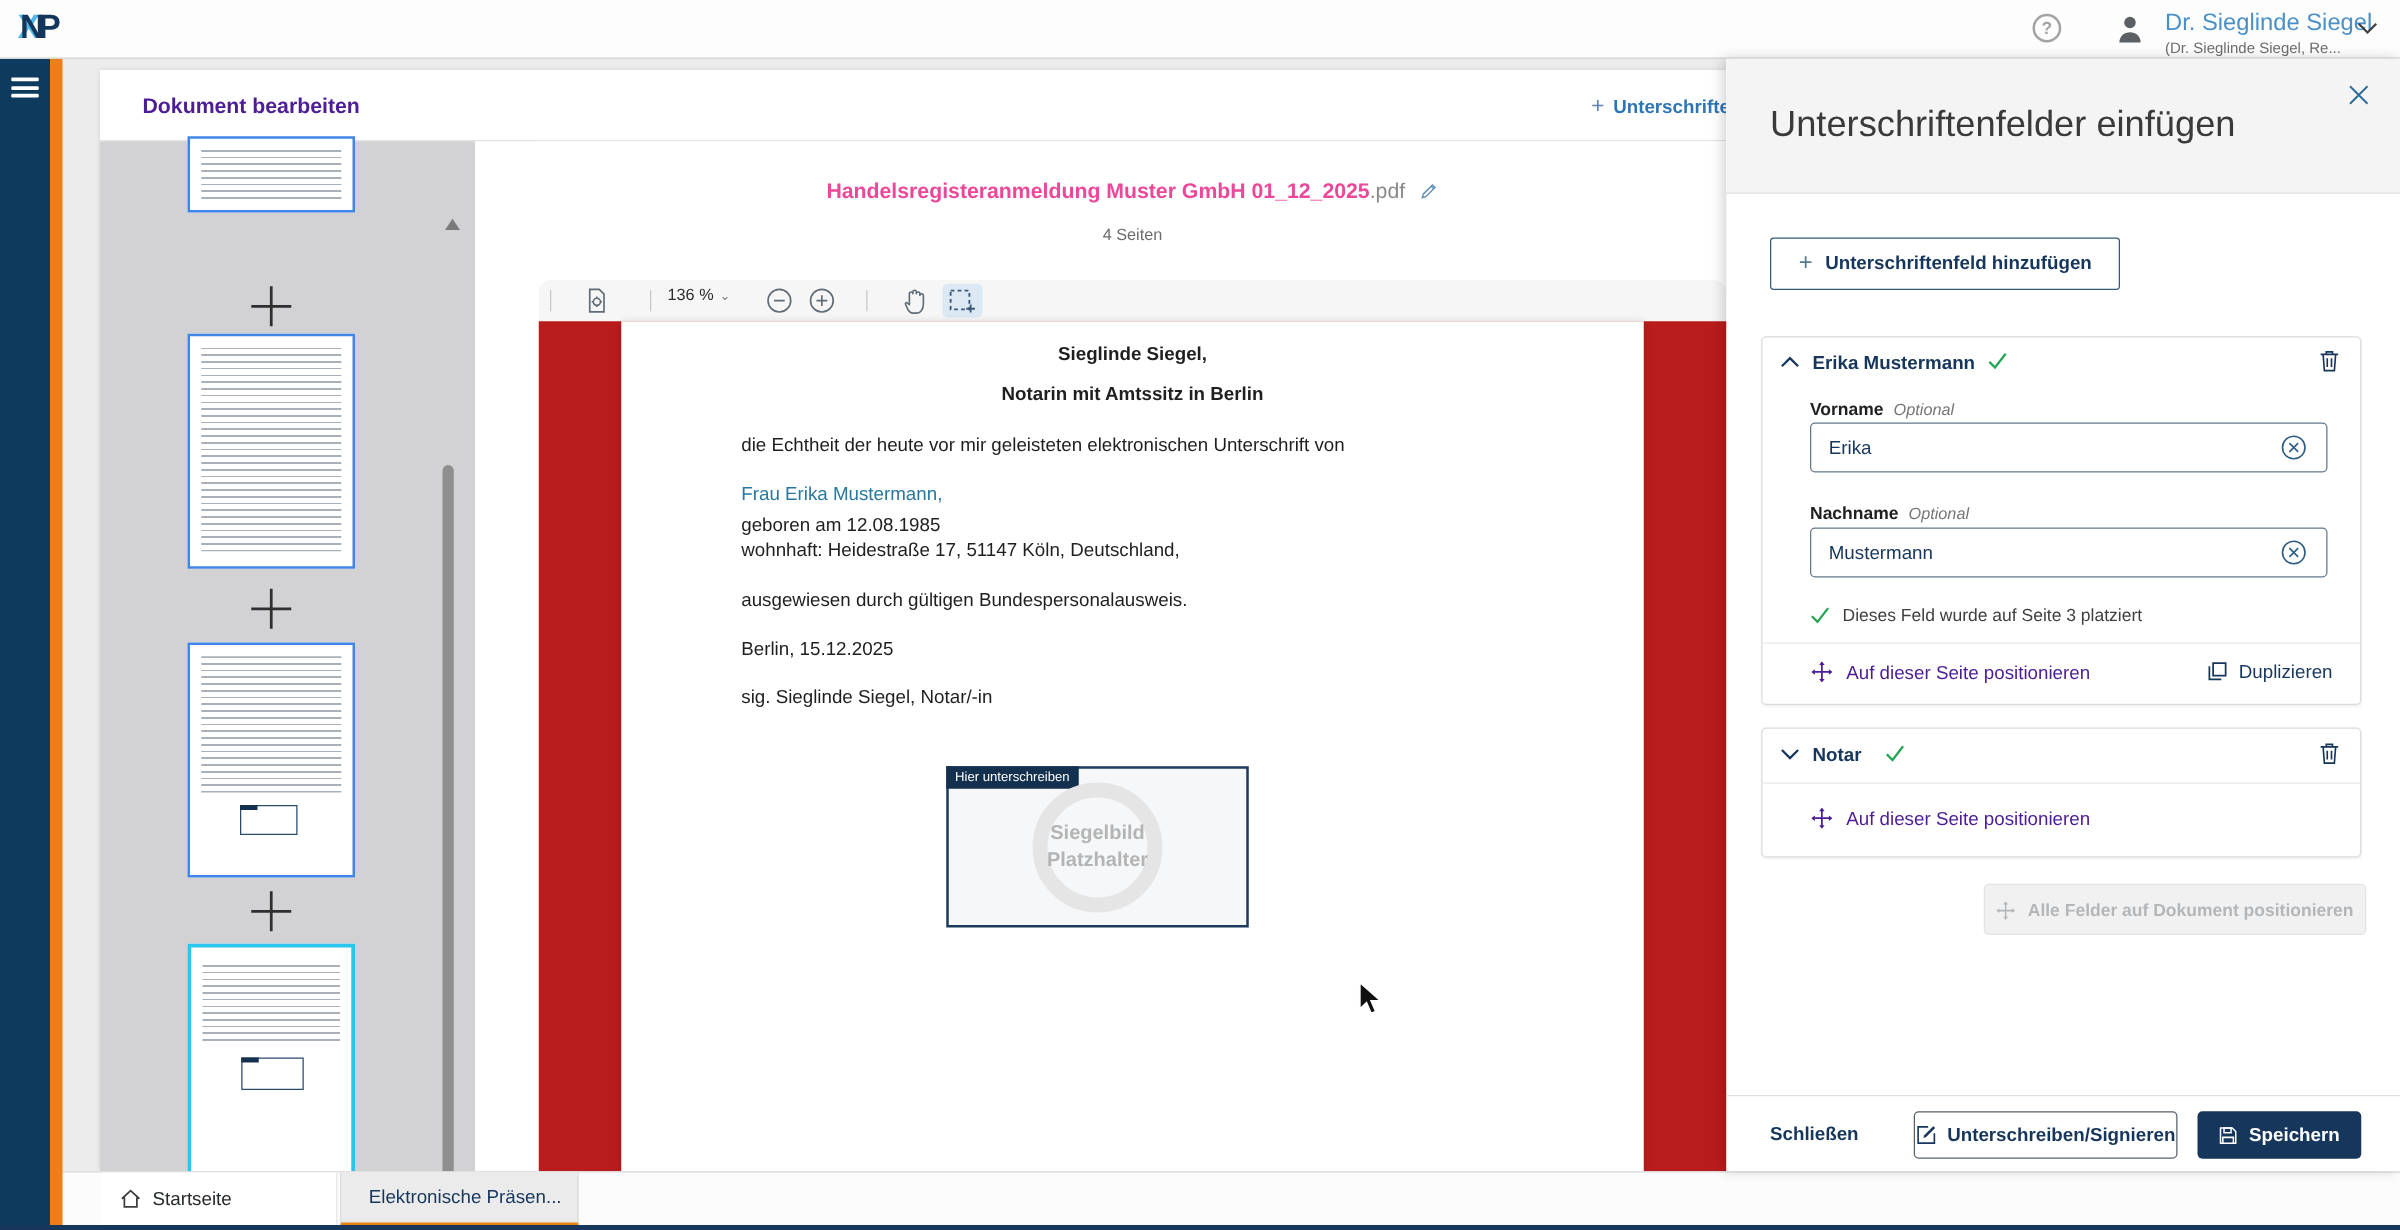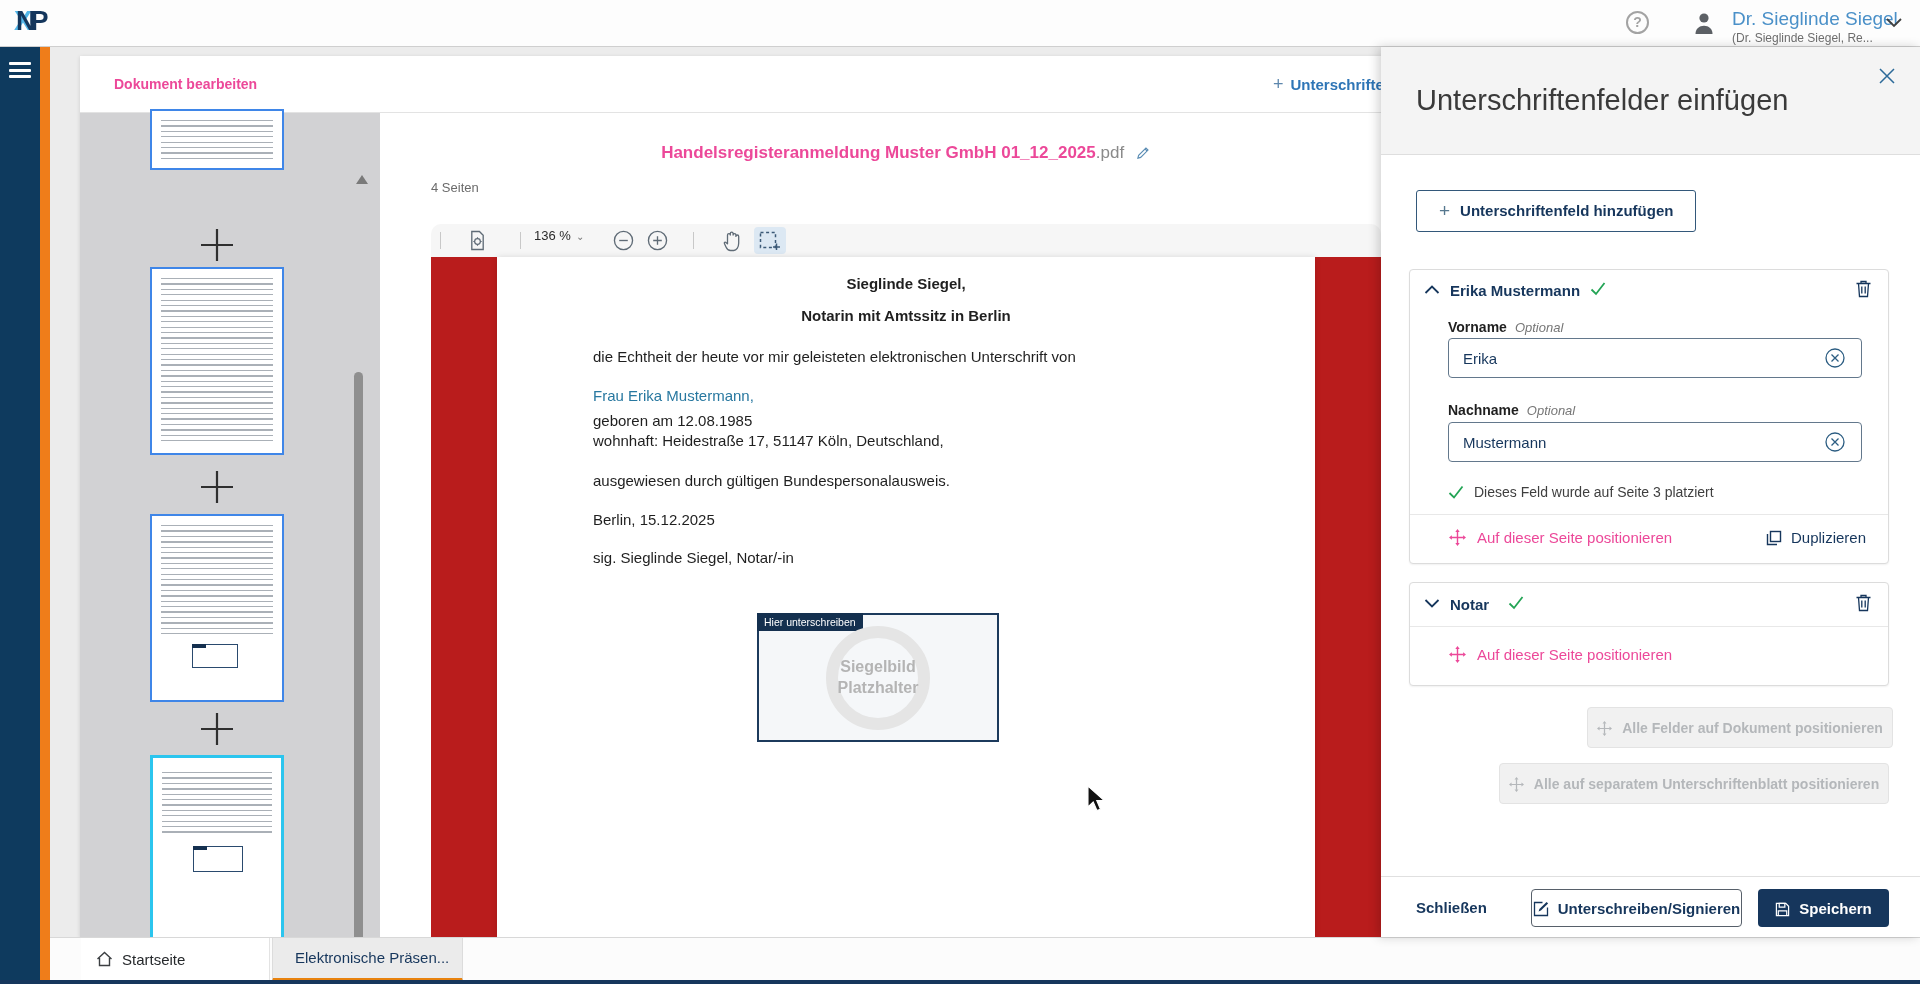--- a/index.html
+++ b/index.html
@@ -31,22 +31,22 @@
   #side-rail { position:absolute; left:0; top:47px; width:40px; height:933px; background:#0e3a5e; z-index:15; }
   .hamburger { position:absolute; left:9px; top:15px; width:22px; cursor:pointer; }
   .hamburger div { height:3px; background:#fff; margin-bottom:3.5px; border-radius:1px; }
   #orange-stripe { position:absolute; left:40px; top:47px; width:10px; height:933px; background:#ef7d1a; z-index:15; }
 
   
   #content-card { position:absolute; left:80px; top:56px; width:1301px; height:881px;
     background:#fff; box-shadow:0 1px 4px rgba(0,0,0,.14); z-index:5; }
   .card-header { position:absolute; left:0; top:0; width:100%; height:57px;
     border-bottom:1px solid #e3e3e3; background:#fff; }
-  .page-title { position:absolute; left:34px; top:0; line-height:57px; font-size:14px;
-    font-weight:bold; color:#ec4899; }
+  .page-title { position:absolute; left:34px; top:0; line-height:57px; font-size:17px;
+    font-weight:bold; color:#4c1d95; }
   .add-signatures-btn { position:absolute; left:1193px; top:0; height:57px; line-height:57px;
     width:108px; overflow:hidden; white-space:nowrap; color:#2e75b6; font-size:15px;
     font-weight:bold; cursor:pointer; background:none; border:none; font-family:inherit; text-align:left; }
   .add-signatures-btn .plus-glyph { font-weight:normal; font-size:18px; margin-right:7px; color:#5d87ad; }
 
   
   #thumb-panel { position:absolute; left:0; top:57px; width:300px; height:824px; background:#d2d2d4; }
   .thumb { position:absolute; left:70px; width:134px; background:#fff; border:2px solid #3f86e8; cursor:pointer; }
   .thumb.active { border:3px solid #2bc5ee; }
   .thumb .lines { position:absolute; left:9px; right:9px; top:9px;
@@ -59,21 +59,21 @@
   .tscroll-up   { top:62px;  border-bottom:9px solid #7a7a7a; }
   .tscroll-thumb { position:absolute; left:274px; top:259px; width:9px; height:605px;
     background:#8f8f8f; border-radius:5px; cursor:pointer; }
 
   
   #viewer { position:absolute; left:351px; top:57px; width:950px; height:824px; background:#fff; }
   .doc-title { position:absolute; left:0; top:30px; width:100%; text-align:center; font-size:17px; }
   .doc-title .name { color:#ec4899; font-weight:bold; }
   .doc-title .ext { color:#8a8a8a; }
   .doc-title .edit-ic { display:inline-block; vertical-align:-2px; margin-left:7px; color:#5b8db4; cursor:pointer; }
-  .pages-label { position:absolute; left:0; top:67px; width:100%; font-size:13px; color:#6b6b6b; }
+  .pages-label { position:absolute; left:0; top:67px; width:100%; text-align:center; font-size:13px; color:#6b6b6b; }
 
   .doc-toolbar { position:absolute; left:0; top:111px; width:950px; height:33px;
     background:#f6f6f6; border-radius:10px 10px 0 0; color:#5f6b76; }
   .tb-div { position:absolute; top:8px; width:1px; height:17px; background:#c8c8c8; }
   .tb-item { position:absolute; top:6px; cursor:pointer; color:#5f6b76; background:none; border:none; }
   .tb-zoom { position:absolute; left:103px; top:4px; font-size:13px; color:#2b2b2b; cursor:pointer;
     background:none; border:none; font-family:inherit; }
   .tb-zoom .zchev { color:#777; font-size:10px; margin-left:5px; }
   .tb-active { position:absolute; left:323px; top:3px; width:32px; height:27px;
     background:#dce8f3; border-radius:4px; border:none; cursor:pointer; color:#3c5a77; padding:3px 5px; }
@@ -123,21 +123,21 @@
   .fld-opt { font-weight:normal; font-style:italic; font-size:13px; color:#767676; margin-left:8px; }
   .txt-input { position:absolute; left:38px; width:414px; height:40px; border:1px solid #63788c;
     border-radius:4px; font-family:inherit; font-size:15px; color:#16365c; padding:0 44px 0 14px; background:#fff; }
   .clear-btn { position:absolute; left:414px; background:none; border:none; color:#2c5d82; cursor:pointer; }
 
   .placed-note { position:absolute; left:38px; top:214px; font-size:14px; color:#3f3f3f; }
   .placed-note svg { display:inline-block; vertical-align:-2px; margin-right:10px; }
 
   .card-footer { position:absolute; left:0; bottom:0; width:100%; border-top:1px solid #e8e8e8; }
   .pos-link { position:absolute; left:39px; background:none; border:none; font-family:inherit;
-    font-size:15px; color:#ec4899; cursor:default; text-align:left; padding:0; }
+    font-size:15px; color:#4c1d95; cursor:default; text-align:left; padding:0; }
   .pos-link svg { display:inline-block; vertical-align:-3px; margin-right:11px; }
   .dup-btn { position:absolute; left:356px; background:none; border:none; font-family:inherit;
     font-size:15px; color:#16365c; cursor:pointer; padding:0; }
   .dup-btn svg { display:inline-block; vertical-align:-3px; margin-right:9px; }
 
   .bulk-btn { position:absolute; height:41px; background:#f1f1f1; border:1px solid #e3e3e3;
     border-radius:4px; font-family:inherit; font-size:14px; font-weight:bold; color:#b4b7ba; cursor:default; }
   .bulk-btn svg { display:inline-block; vertical-align:-3px; margin-right:10px; }
   #bulk1 { left:206px; top:660px; width:306px; }
   #bulk2 { left:118px; top:716px; width:390px; }
@@ -400,24 +400,20 @@
             <path d="M8.5 2.5v12M2.5 8.5h12" stroke="currentColor" stroke-width="1.4"></path>
             <path d="M8.5 0l2.2 2.9H6.3zM8.5 17l2.2-2.9H6.3zM0 8.5l2.9-2.2v4.4zM17 8.5l-2.9-2.2v4.4z" fill="currentColor"></path>
           </svg><span>Auf dieser Seite positionieren</span></button>
     </div>
   </div>
 
   <button class="bulk-btn" id="bulk1"><svg width="15" height="15" viewBox="0 0 17 17">
         <path d="M8.5 2.5v12M2.5 8.5h12" stroke="currentColor" stroke-width="1.4"></path>
         <path d="M8.5 0l2.2 2.9H6.3zM8.5 17l2.2-2.9H6.3zM0 8.5l2.9-2.2v4.4zM17 8.5l-2.9-2.2v4.4z" fill="currentColor"></path>
       </svg><span>Alle Felder auf Dokument positionieren</span></button>
-  <button class="bulk-btn" id="bulk2"><svg width="15" height="15" viewBox="0 0 17 17">
-        <path d="M8.5 2.5v12M2.5 8.5h12" stroke="currentColor" stroke-width="1.4"></path>
-        <path d="M8.5 0l2.2 2.9H6.3zM8.5 17l2.2-2.9H6.3zM0 8.5l2.9-2.2v4.4zM17 8.5l-2.9-2.2v4.4z" fill="currentColor"></path>
-      </svg><span>Alle auf separatem Unterschriftenblatt positionieren</span></button>
 
   <div class="panel-footer">
     <button class="close-link">Schließen</button>
     <button class="sign-btn"><svg width="16" height="16" viewBox="0 0 16 16">
           <path d="M9.5 1.5h-8v13h13v-8" fill="none" stroke="currentColor" stroke-width="1.3"></path>
           <path d="M13.6.9l1.5 1.5-7.2 7.2-2.3.8.8-2.3z" fill="currentColor"></path>
         </svg><span>Unterschreiben/Signieren</span></button>
     <button class="save-btn"><svg width="15" height="15" viewBox="0 0 16 16">
           <path d="M1.5 1.5h10l3 3v10h-13z" fill="none" stroke="#fff" stroke-width="1.3"></path>
           <path d="M4.5 1.5h6v4h-6z" fill="none" stroke="#fff" stroke-width="1.3"></path>

